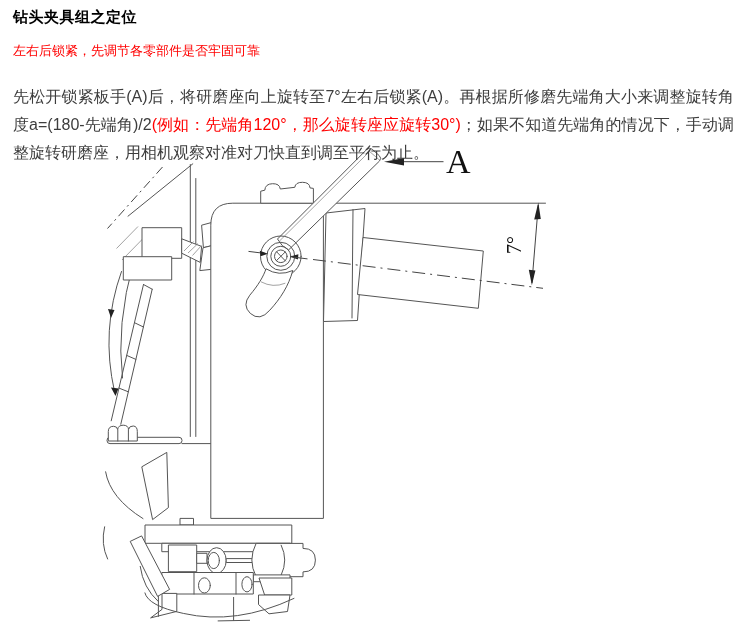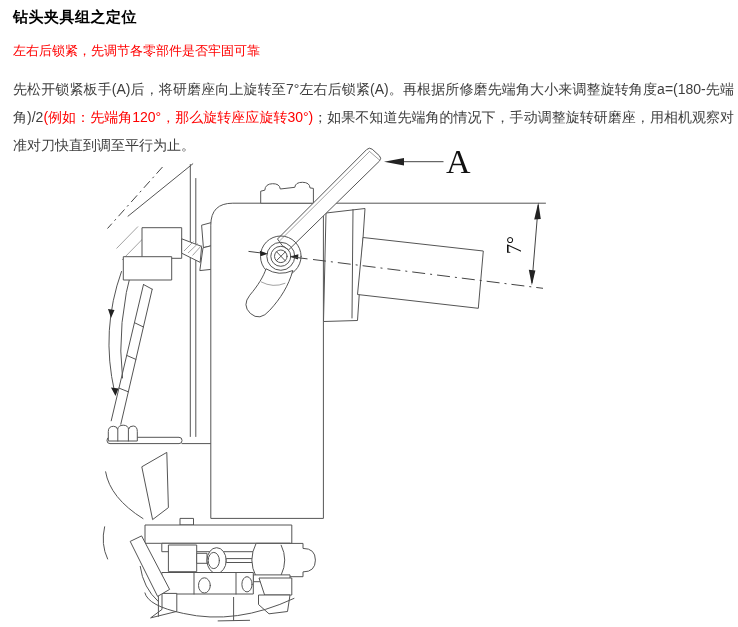--- a/index.html
+++ b/index.html
@@ -1,21 +1,21 @@
 <!DOCTYPE html>
 <html><head>
 <meta charset="utf-8">
 <style>
   html,body{margin:0;padding:0;background:#fff;}
   .page{position:relative;width:738px;height:627px;background:#fff;overflow:hidden;
         font-family:"Liberation Sans","DejaVu Sans",sans-serif;}
   .textblock{position:absolute;top:0;left:0;width:738px;padding:0 4px 0 13px;box-sizing:border-box;z-index:2;}
   h1.title{margin:8px 0 0 0;font-size:15px;font-weight:bold;color:#000;letter-spacing:.5px;}
   p.warn{margin:16px 0 0 0;font-size:13px;color:#ff0000;line-height:16px;}
-  p.para{margin:16px 0 0 0;font-size:14px;color:#3d3d3d;line-height:28px;text-align:justify;}
+  p.para{margin:24px 0 0 0;font-size:16px;color:#3d3d3d;line-height:28px;text-align:justify;}
   p.para .red{color:#ff0000;}
   svg.diagram{position:absolute;top:0;left:0;z-index:1;}
   .ln{fill:none;stroke:#555;stroke-width:1;stroke-linecap:round;}
   .fw{fill:#fff;stroke:#555;stroke-width:1;stroke-linejoin:round;}
   .hl{fill:none;stroke:#8a8a8a;stroke-width:.8;}
   .cl{fill:none;stroke:#444;stroke-width:1;}
   .ar{fill:#222;stroke:none;}
   text.dimtxt{font-family:"Liberation Serif","DejaVu Serif",serif;fill:#111;}
 </style>
 </head>

